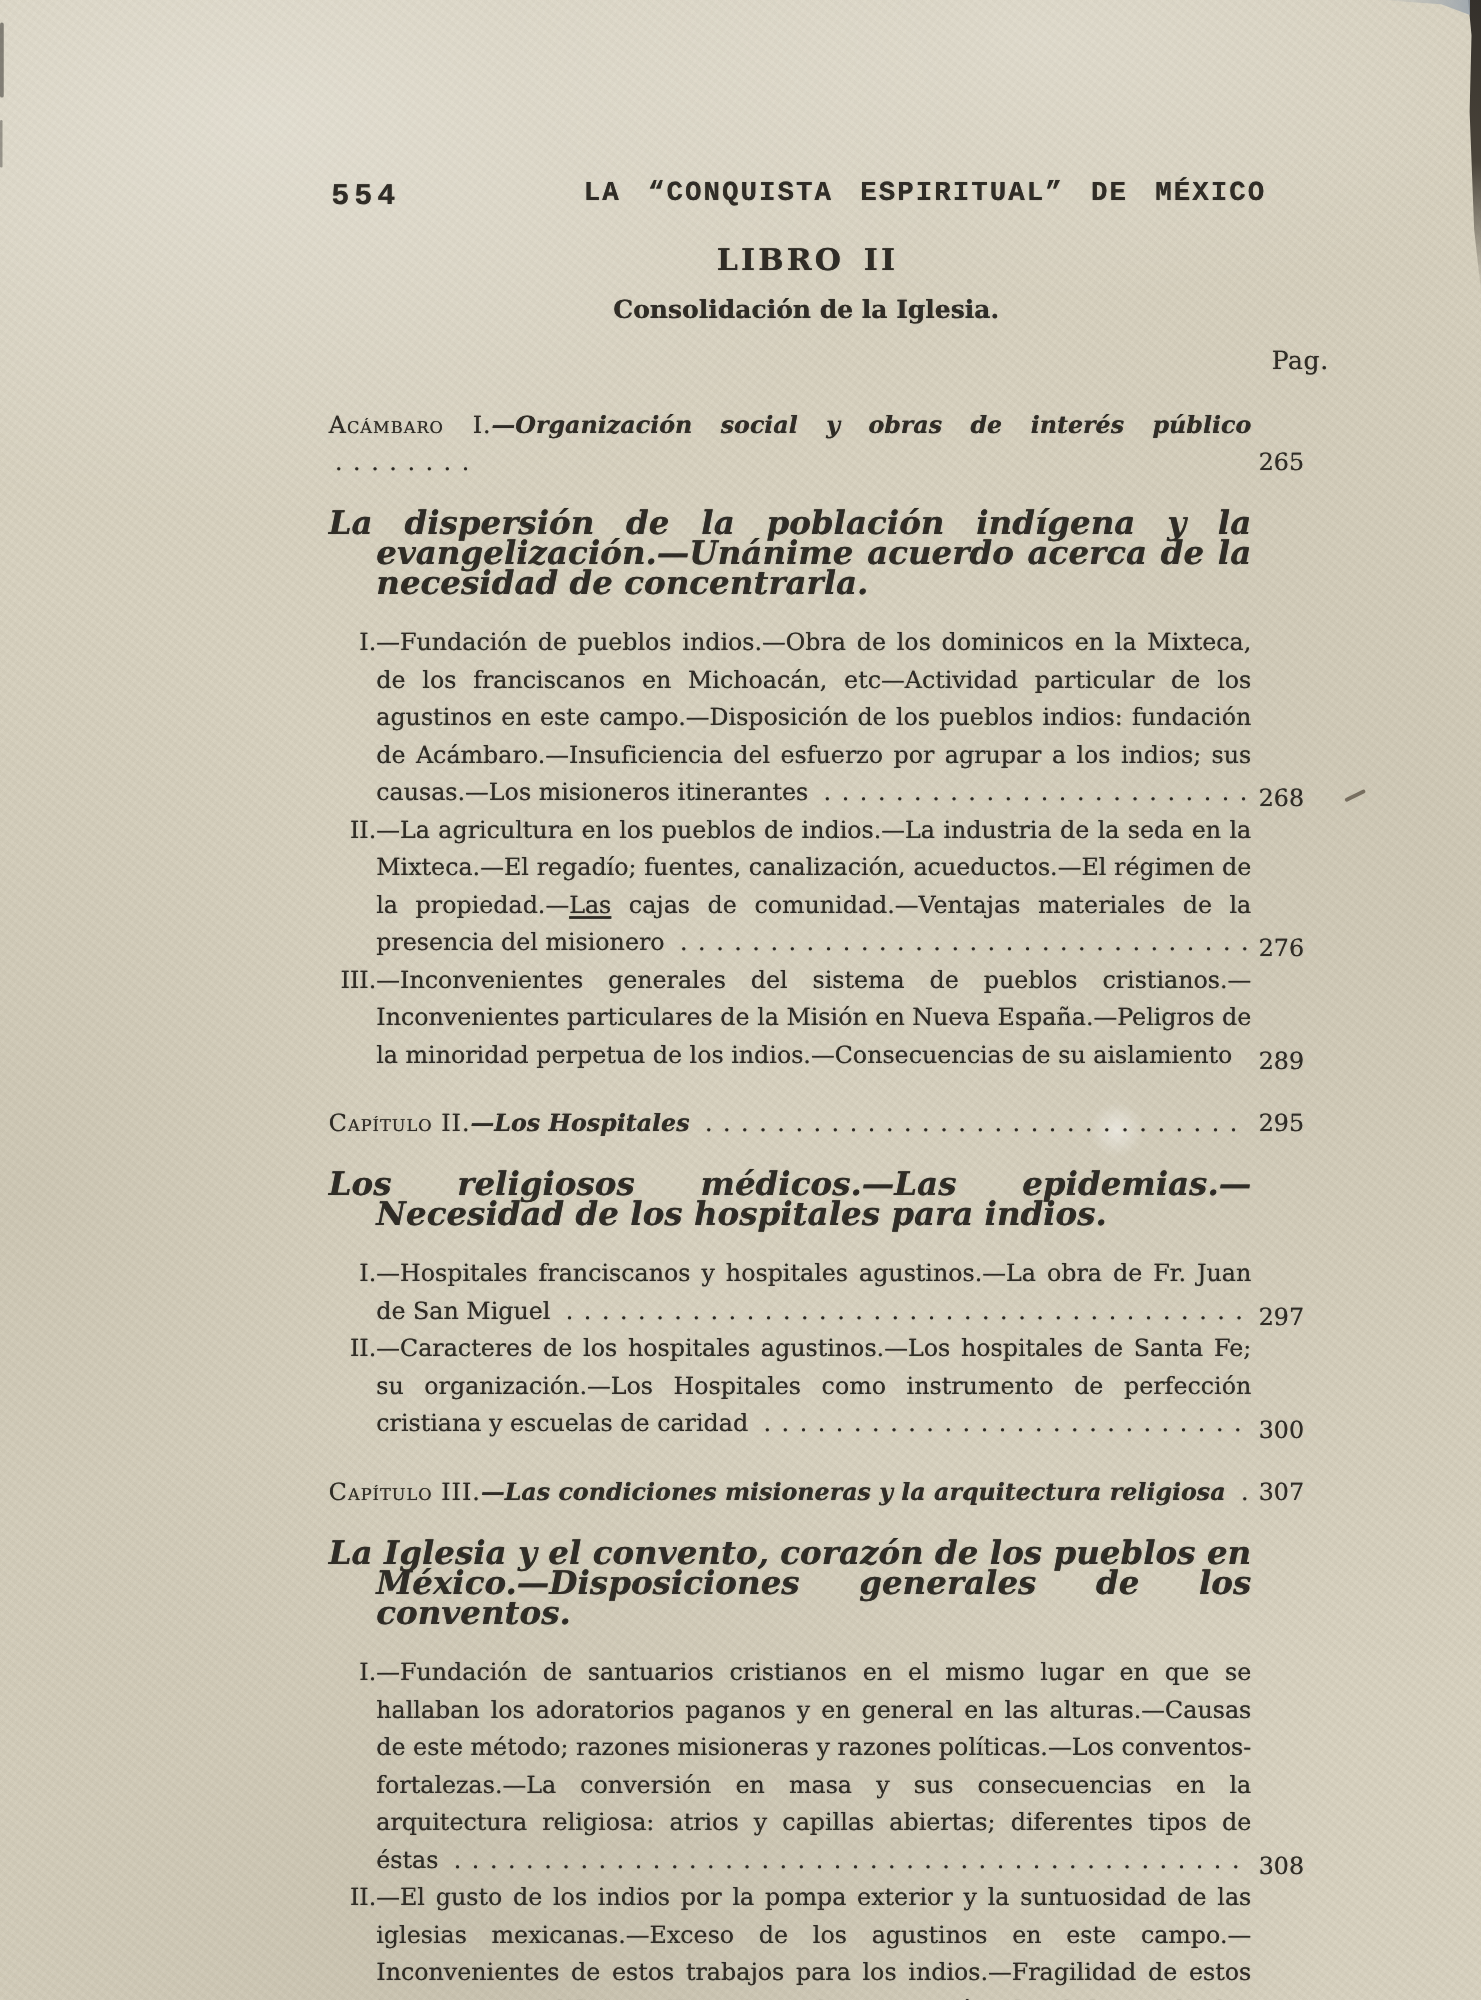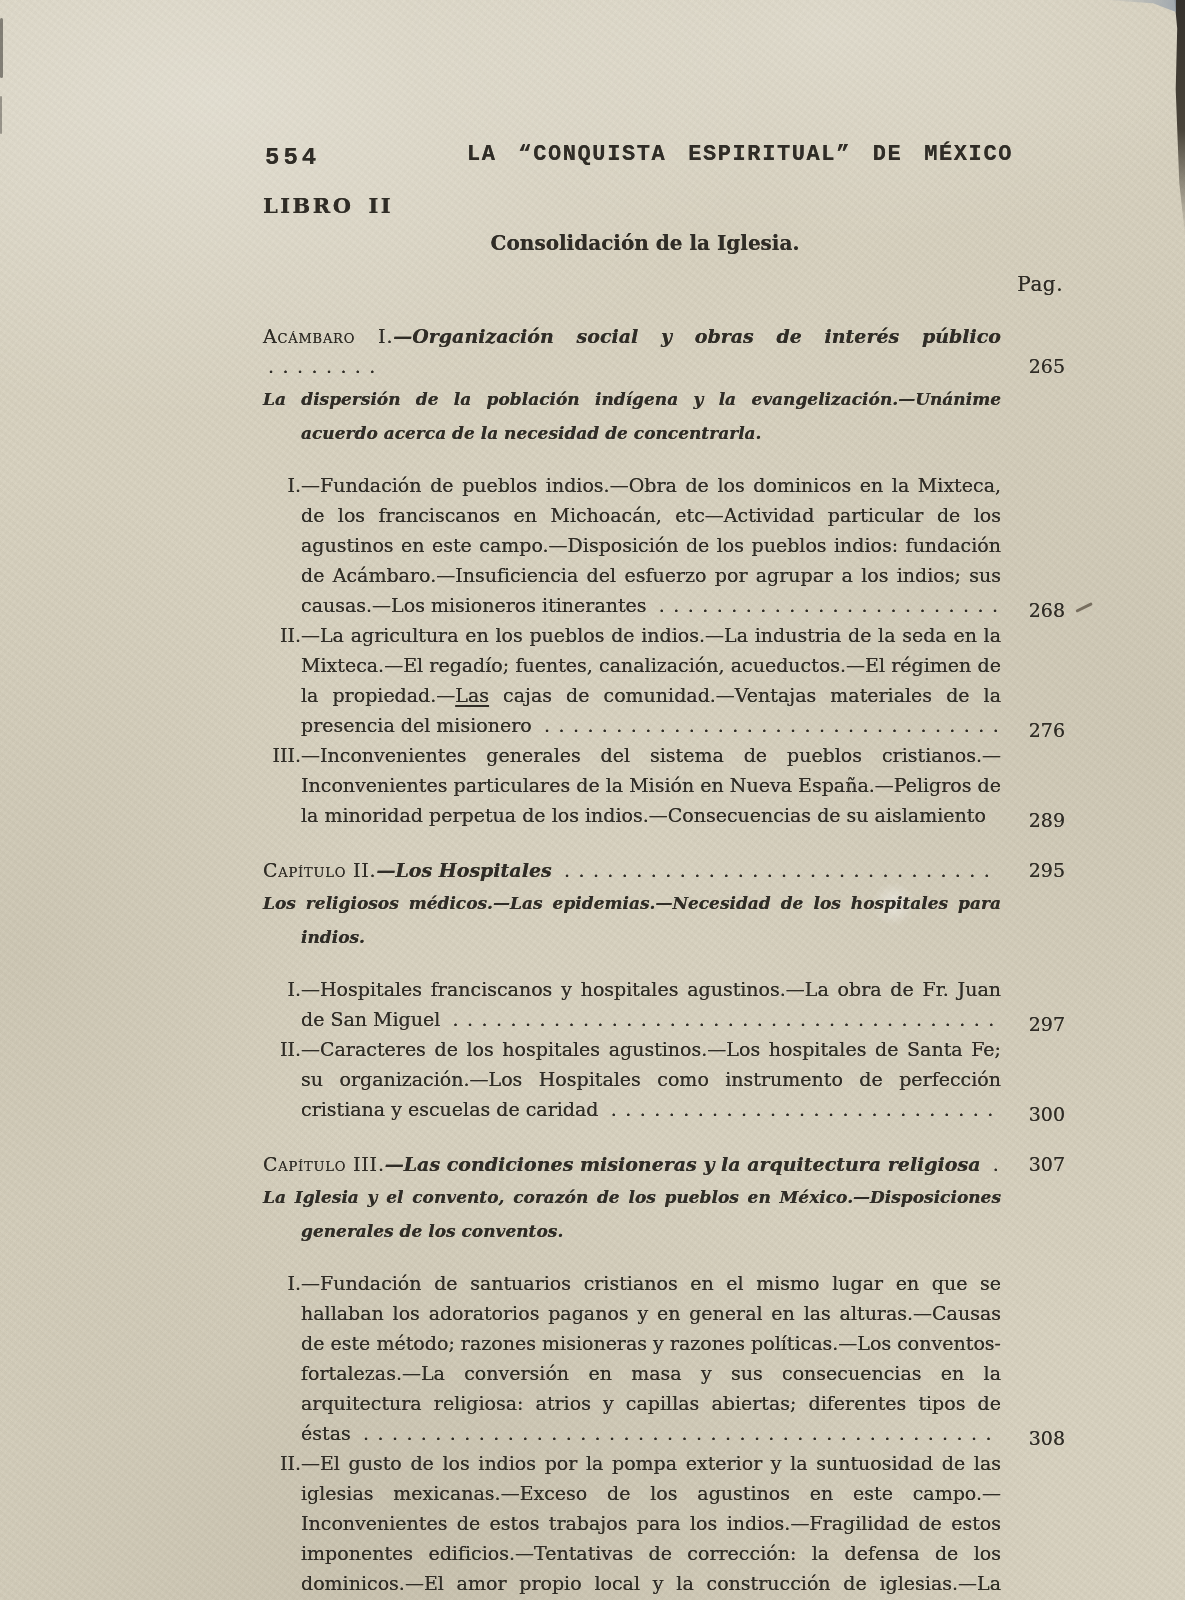--- a/index.html
+++ b/index.html
@@ -35,38 +35,38 @@
   .edge-nick-b{position:absolute;left:0;top:96px;width:2px;height:38px;background:rgba(40,38,34,.38);border-radius:2px;}
 
   .content{position:absolute;left:263px;top:142px;width:802px;}
 
   .header-row{position:relative;height:32px;font-family:Liberation Mono, monospace;}
   .pageno{position:absolute;left:2px;top:2px;font-size:24px;font-weight:700;letter-spacing:4px;}
   .running{
     position:absolute;left:0;right:0;top:0;text-align:right;padding-right:52px;
     font-size:22px;font-weight:700;letter-spacing:1.6px;word-spacing:7px;white-space:nowrap;
   }
-  .libro{margin:19px 0 0;padding-right:36px;font-size:21px;font-weight:700;letter-spacing:2.5px;word-spacing:5px;}
+  .libro{margin:19px 0 0;text-align:center;padding-right:36px;font-size:24px;font-weight:700;letter-spacing:2.5px;word-spacing:5px;}
   .subtitle{margin:13px 0 0;text-align:center;padding-right:38px;font-size:20px;font-weight:600;}
   .paglabel{margin:17px 2px 0 0;text-align:right;font-size:20px;letter-spacing:.5px;}
 
   .toc{margin-top:2px;}
   .entry{
     position:relative;font-size:19px;line-height:30px;margin:0;
     text-align:justify;padding-right:64px;
   }
   .chap-line{margin-top:25px;}
   .chap-label{font-variant:small-caps;letter-spacing:.8px;}
   .chap-title{font-style:italic;font-weight:600;}
   .dots{padding-left:5px;letter-spacing:1.2px;white-space:nowrap;}
-  .num{position:absolute;right:0;bottom:0;width:58px;text-align:right;font-size:19px;}
+  .num{position:absolute;right:0;bottom:0;width:58px;font-size:19px;}
   .item .num{bottom:-5px;}
   .summary{
-    font-size:17px;line-height:34px;font-style:italic;font-weight:600;
-    text-align:justify;margin:1px 0 16px;padding:0 64px 0 38px;text-indent:-38px;
+    font-size:26px;line-height:24px;font-style:italic;font-weight:600;
+    text-align:justify;margin:22px 0 16px;padding:0 64px 0 38px;text-indent:-38px;
   }
   .items{margin-top:20px;}
   .item{margin-left:38px;}
   .rn{display:inline-block;width:42px;margin-left:-42px;text-align:right;white-space:nowrap;}
   .uline{text-decoration:underline;text-decoration-thickness:1.5px;text-underline-offset:3px;}
   .check{
     position:absolute;right:-28px;bottom:12px;width:18px;height:2.5px;
     background:#776e5f;transform:rotate(-26deg);border-radius:2px;
   }
 </style>

